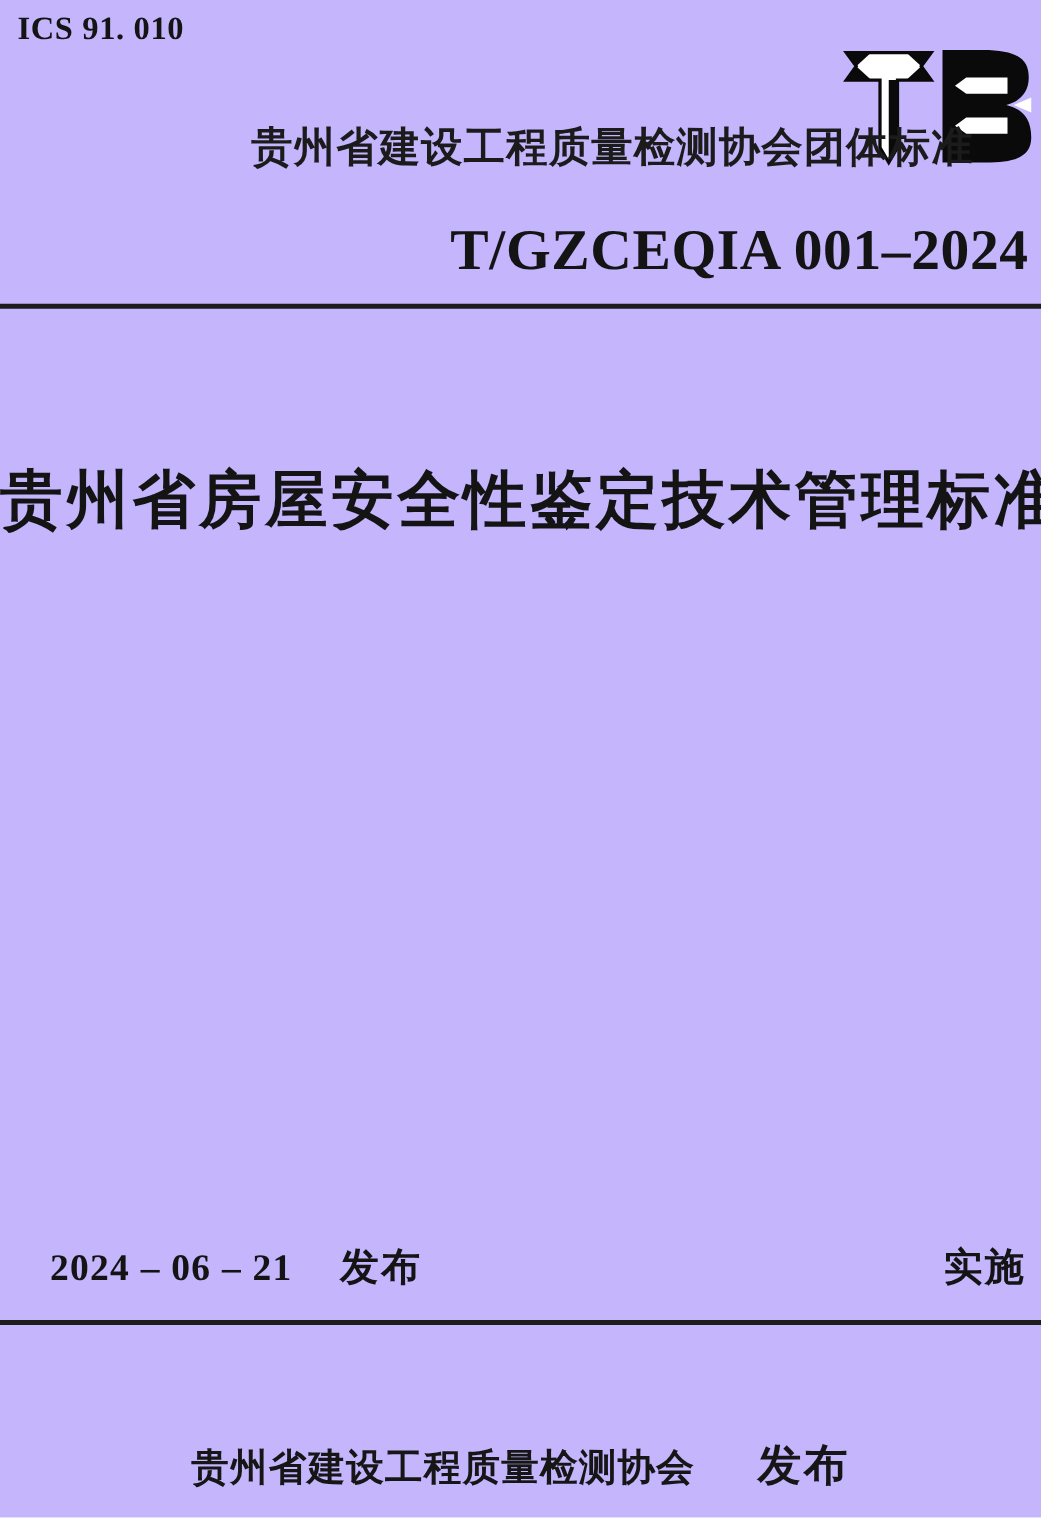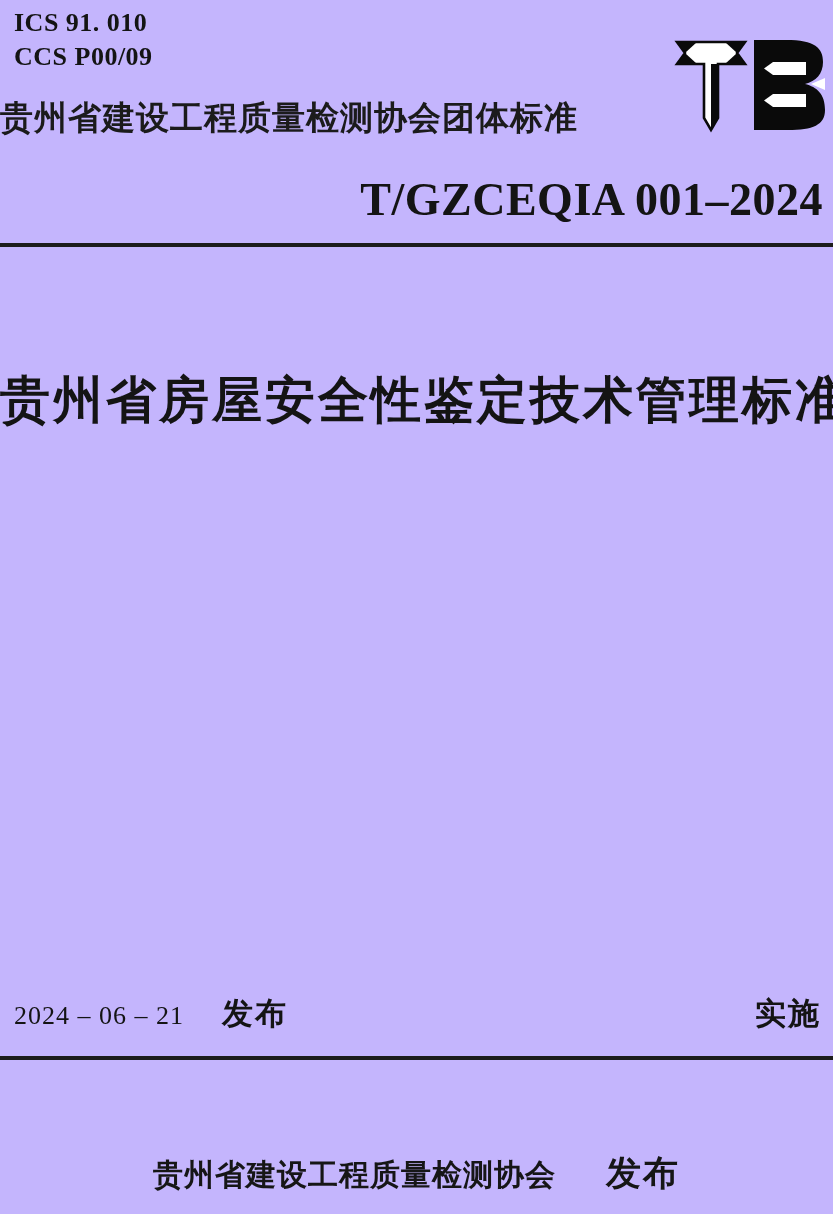--- a/index.html
+++ b/index.html
@@ -21,22 +21,22 @@
     font-weight:bold; font-size:26px; line-height:34px;
     letter-spacing:0.5px;
   }
 
   .tb-logo {
     position:absolute; top:34px; right:3px;
     width:156px; height:100px;
   }
 
   .assoc-heading {
-    position:absolute; left:0; right:0; top:96px;
-    text-align:left; padding-right:38px;
+    position:absolute; left:0; right:16px; top:96px;
+    text-align:right; padding-right:38px;
     font-size:33px; line-height:44px; font-weight:600;
     letter-spacing:1px; color:#1b1b1b;
   }
 
   .std-number {
     position:absolute; right:10px; top:180px;
     font-weight:bold; font-size:46px; line-height:40px;
     letter-spacing:0.5px;
   }
 
@@ -58,21 +58,21 @@
     color:#171717;
   }
 
   .dates-row {
     position:absolute; left:14px; right:12px; top:992px;
     display:flex; justify-content:space-between; align-items:baseline;
     line-height:44px;
   }
   .date-group { display:flex; align-items:baseline; }
   .date-group .date {
-    font-weight:normal; font-size:26px; letter-spacing:1px;
+    font-weight:bold; font-size:30px; letter-spacing:1px;margin-left:26px;
   }
   .date-group .date-label {
     font-weight:bold; font-size:31px; letter-spacing:2px;
   }
   .date-group-left  .date-label { margin-left:38px; }
   .date-group-right .date-label { }
 
   .publisher-row {
     position:absolute; left:0; right:0; top:1150px;
     display:flex; justify-content:center; align-items:baseline;
@@ -86,21 +86,20 @@
     margin-left:50px; color:#161616;
   }
 </style>
 </head>
 <body>
 
 <div class="page">
 
   <div class="ics-block serif">
     <div>ICS 91. 010</div>
-    <div>CCS P00/09</div>
   </div>
 
   <div class="tb-logo" role="img" aria-label="TB">
     <svg width="156" height="100" viewBox="0 0 156 100" xmlns="http://www.w3.org/2000/svg">
 
       <polygon points="3,8 71,8 63,19 71,30 44,30 44,84 37,96 30,84 30,30 3,30 11,19" fill="#ffffff" stroke="#0a0a0a" stroke-width="2.6" stroke-linejoin="miter"></polygon>
       <polygon points="3,8 23,8 11,19" fill="#0a0a0a"></polygon>
       <polygon points="3,30 23,30 11,19" fill="#0a0a0a"></polygon>
       <polygon points="71,8 51,8 63,19" fill="#0a0a0a"></polygon>
       <polygon points="71,30 51,30 63,19" fill="#0a0a0a"></polygon>

